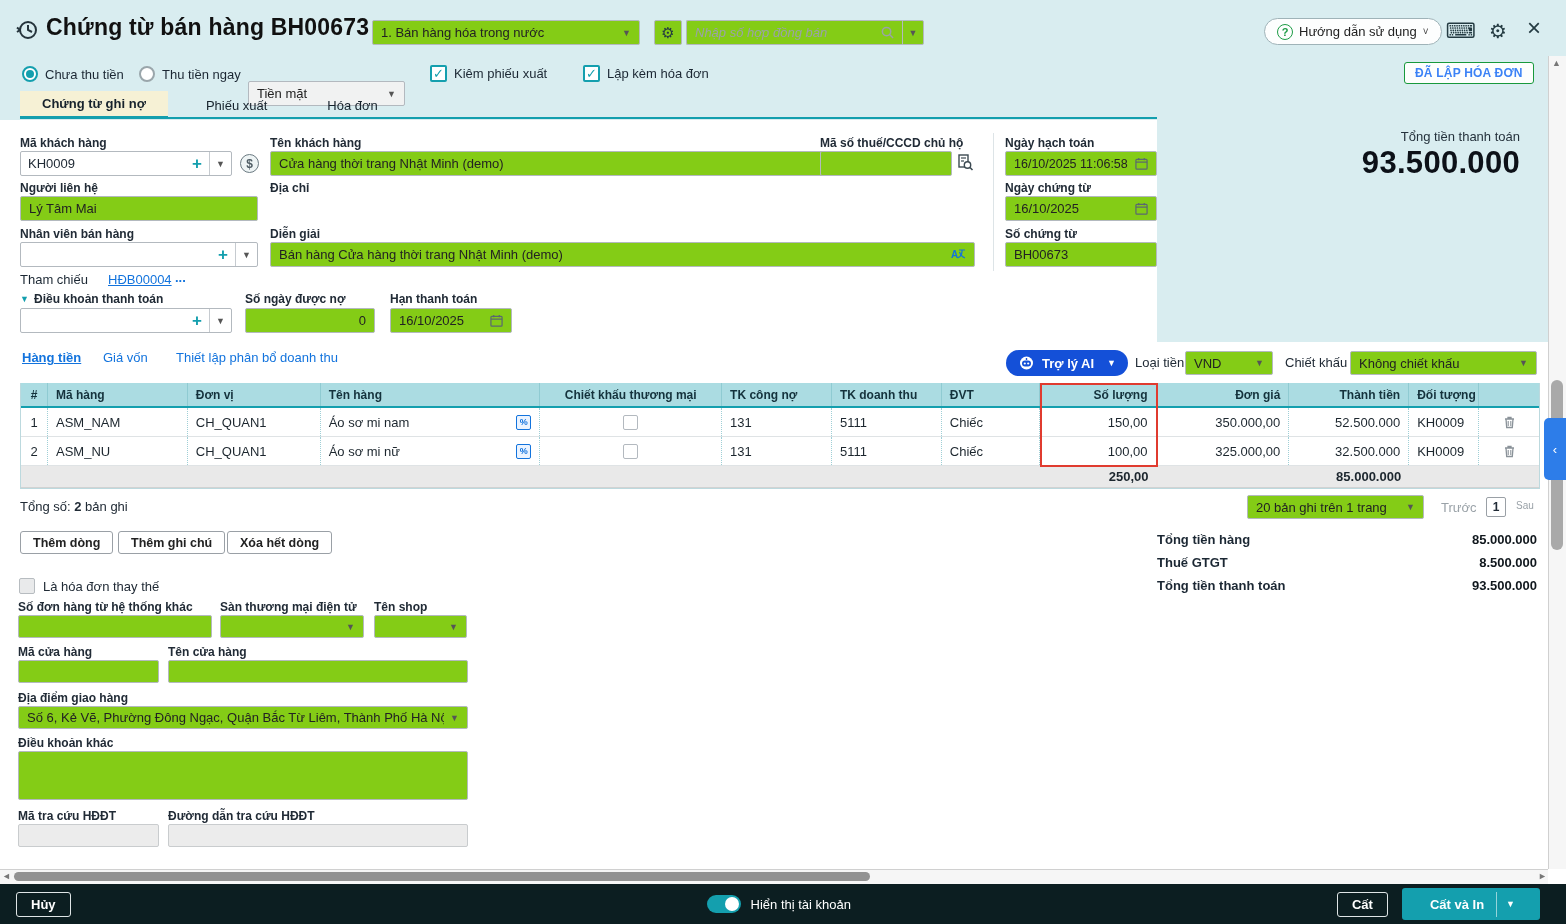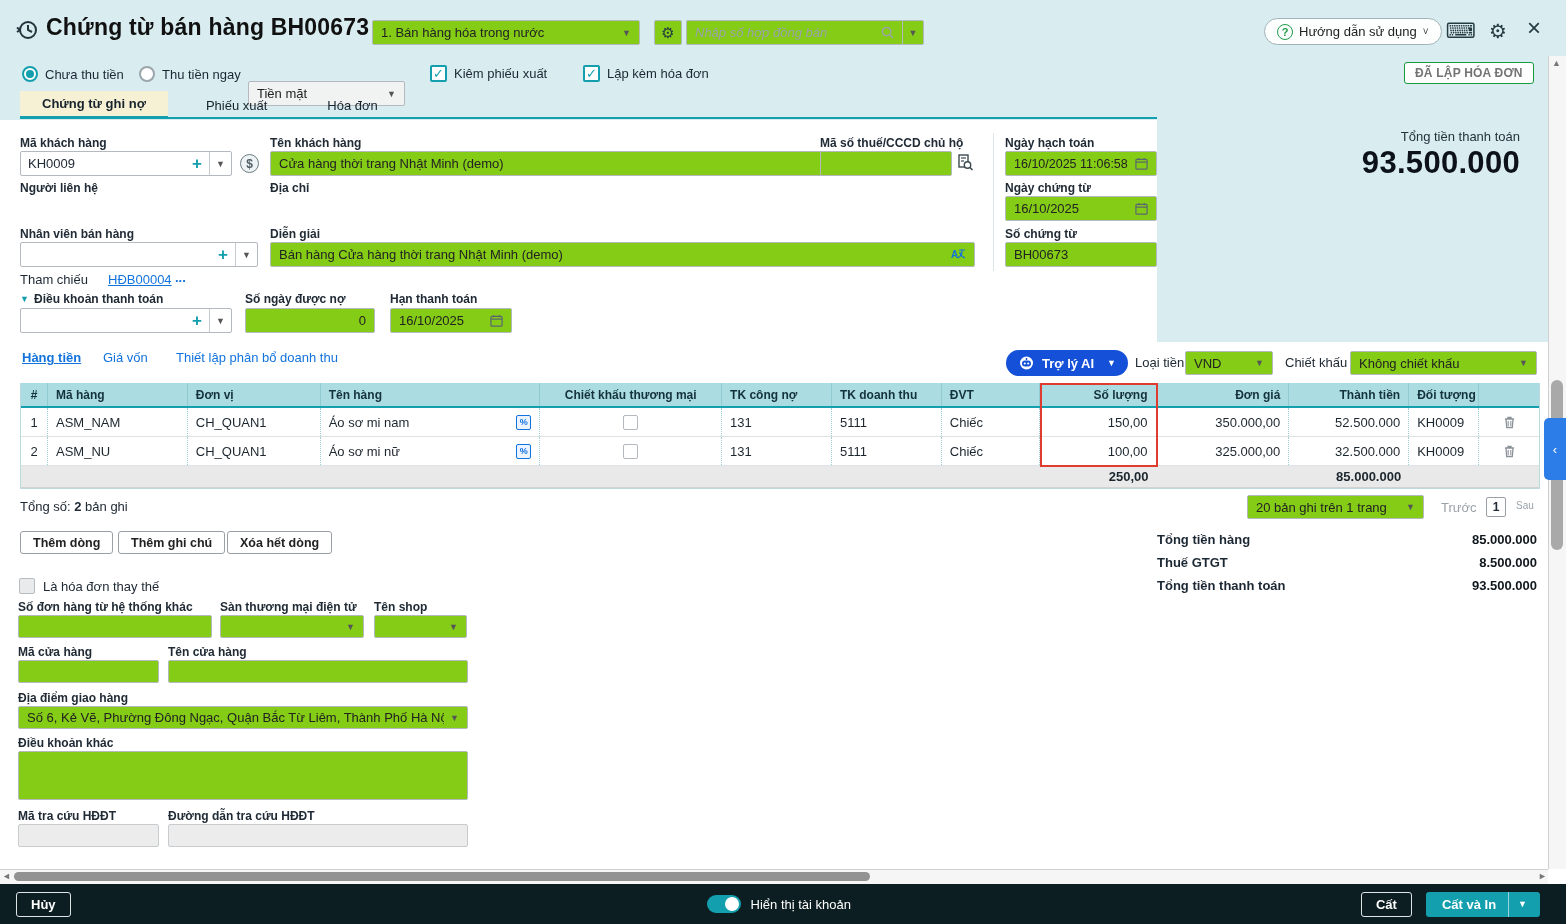--- a/index.html
+++ b/index.html
@@ -25,21 +25,21 @@
   .qmark { width:16px; height:16px; border:1.5px solid #1d9c46; color:#1d9c46; border-radius:50%;
     font-size:11px; font-weight:bold; display:flex; align-items:center; justify-content:center; }
 
   .radio { width:16px; height:16px; border-radius:50%; border:2px solid #149fae; background:#fff; display:inline-block; position:relative; }
   .radio.on::after { content:""; position:absolute; left:2px; top:2px; width:8px; height:8px; border-radius:50%; background:#149fae; }
   .radio.off { border-color:#9aa6ab; }
   .chk { width:17px; height:17px; border:2px solid #149fae; border-radius:2px; background:#fff;
     color:#149fae; font-size:13px; font-weight:bold; display:flex; align-items:center; justify-content:center; }
   .rc-label { font-size:13px; color:#1b2733; margin-left:7px; }
 
-  .badge-green { border:1.5px solid #18993c; color:#737373; background:#fdfefd; font-weight:bold;
+  .badge-green { border:1.5px solid #18993c; color:#3b82f6; background:#fdfefd; font-weight:bold;
     font-size:12px; padding:3px 10px; border-radius:3px; letter-spacing:.2px; }
 
   .tab { height:28px; display:flex; align-items:center; padding:0 22px; font-size:13px; color:#16222c; cursor:pointer; }
   .tab.active { background:#f6f1d5; font-weight:bold; border-bottom:3px solid #149fae; }
   .tabline { height:2px; background:#149fae; }
 
   
   .lbl { font-size:12px; font-weight:bold; color:#212b36; white-space:nowrap; }
   .combo { display:flex; align-items:center; background:#fff; border:1px solid #b3b9bf; border-radius:2px; height:25px; }
   .combo .val { flex:1; padding:0 7px; font-size:13px; }
@@ -213,20 +213,23 @@
         <svg width="13" height="13" viewBox="0 0 14 14">
           <rect x="1" y="2.5" width="12" height="10.5" rx="1" fill="none" stroke="#5a6870" stroke-width="1.3"></rect>
           <line x1="1" y1="5.5" x2="13" y2="5.5" stroke="#5a6870" stroke-width="1.3"></line>
           <line x1="4" y1="1" x2="4" y2="3.5" stroke="#5a6870" stroke-width="1.3"></line>
           <line x1="10" y1="1" x2="10" y2="3.5" stroke="#5a6870" stroke-width="1.3"></line>
         </svg>
       </span>
   </div>
 
   <span class="abs lbl" style="left:20px;top:181px;">Người liên hệ</span>
+  <div class="abs inp" style="left:20px;top:196px;width:238px;">
+    <span>Lý Tâm Mai</span>
+  </div>
   <span class="abs lbl" style="left:270px;top:181px;">Địa chỉ</span>
   <span class="abs lbl" style="left:1005px;top:181px;">Ngày chứng từ</span>
   <div class="abs inp datebox" style="left:1005px;top:196px;width:152px;">
     <span>16/10/2025</span>
     <span>
         <svg width="13" height="13" viewBox="0 0 14 14">
           <rect x="1" y="2.5" width="12" height="10.5" rx="1" fill="none" stroke="#5a6870" stroke-width="1.3"></rect>
           <line x1="1" y1="5.5" x2="13" y2="5.5" stroke="#5a6870" stroke-width="1.3"></line>
           <line x1="4" y1="1" x2="4" y2="3.5" stroke="#5a6870" stroke-width="1.3"></line>
           <line x1="10" y1="1" x2="10" y2="3.5" stroke="#5a6870" stroke-width="1.3"></line>
@@ -483,21 +486,21 @@
   <div class="abs side-tab">‹</div>
 
   <div class="abs footer">
     <div class="f-btn" style="margin-left:16px;">Hủy</div>
     <div style="display:flex;align-items:center;gap:10px;margin-left:636px;">
       <span class="toggle"></span>
       <span style="color:#fff;font-size:13px;">Hiển thị tài khoản</span>
     </div>
     <div style="margin-left:auto;display:flex;align-items:center;gap:14px;margin-right:26px;">
       <div class="f-btn">Cất</div>
-      <div class="f-btn f-primary" style="padding:4px;">
+      <div class="f-btn f-primary" style="padding:16px;">
         <span style="padding:0 12px;">Cất và In</span>
         <span style="border-left:1px solid rgba(255,255,255,.55);height:25px;display:flex;align-items:center;padding:0 9px;">
           <span class="caret" style="color:#fff;margin:0;">▼</span>
         </span>
       </div>
     </div>
   </div>
 
 </div>
 

